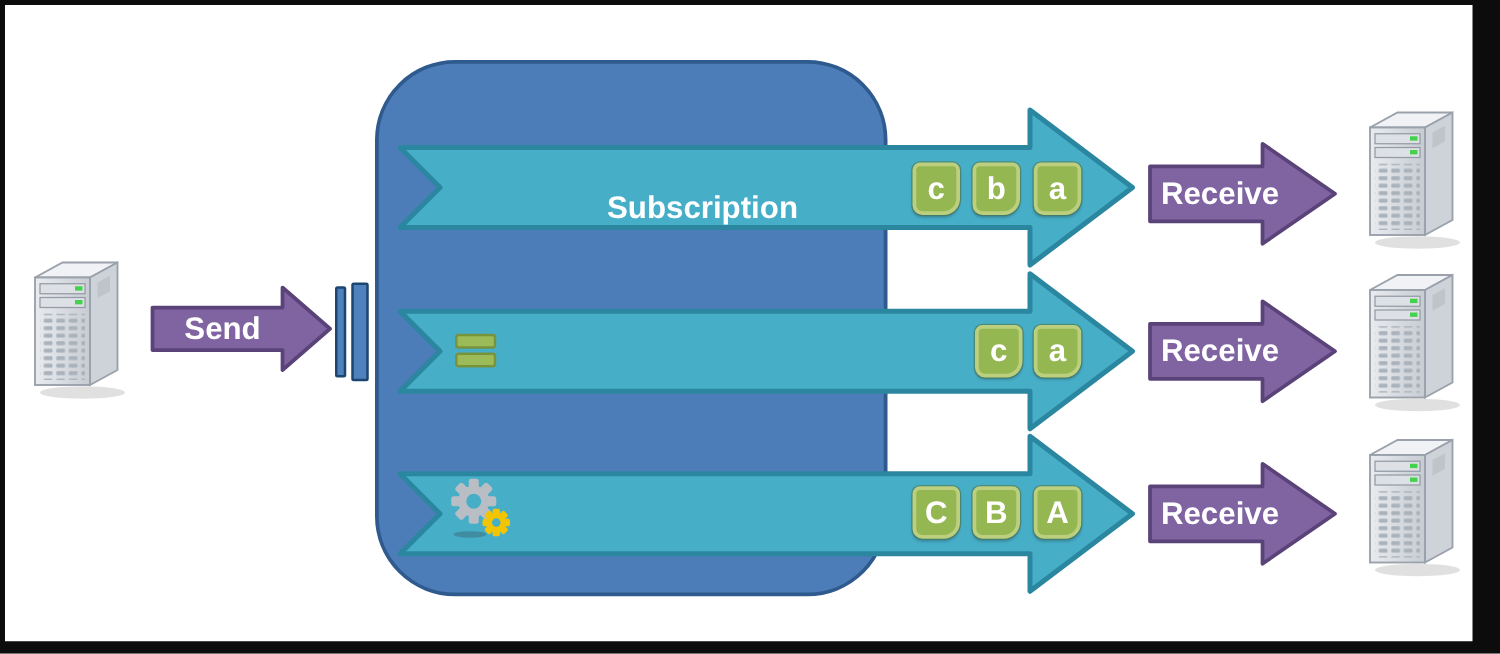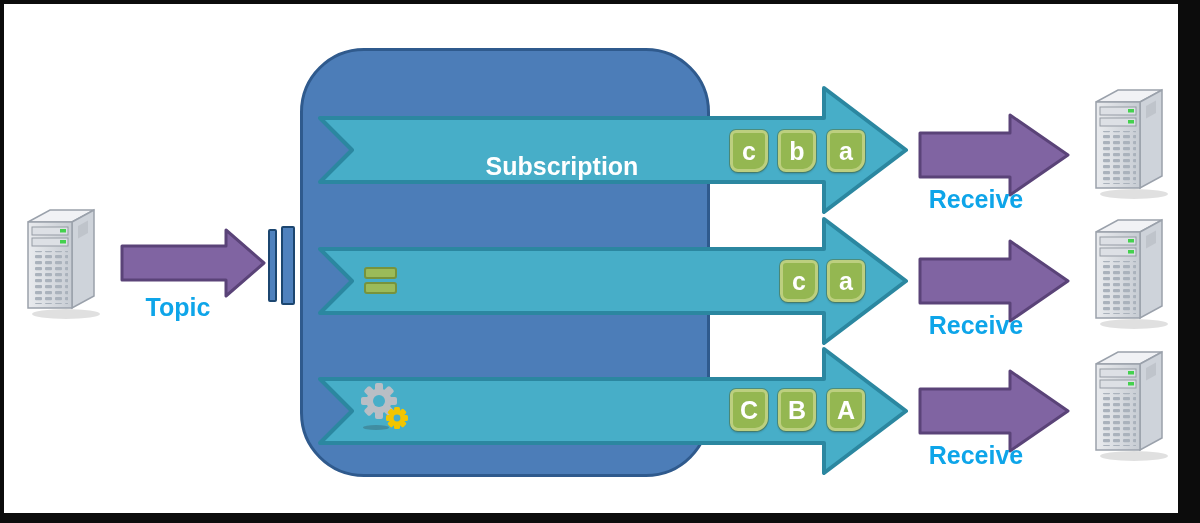--- a/index.html
+++ b/index.html
@@ -15,21 +15,21 @@
                color:#ffffff;font-size:27px;line-height:34px;font-weight:700;letter-spacing:.3px;}
 
   .bar{position:absolute;background:#4f81bd;border:2px solid #1c4670;border-radius:2px;box-sizing:border-box;}
   .bar1{left:268px;top:229px;width:9px;height:73px;}
   .bar2{left:281px;top:226px;width:14px;height:79px;}
 
   .banner{position:absolute;left:318px;width:592px;height:130px;}
   .banner-label{position:absolute;color:#ffffff;font-size:25px;line-height:34px;
                 font-weight:700;text-align:center;white-space:nowrap;}
 
-  .arrow-label{position:absolute;color:#0ea5e9;font-weight:700;text-align:center;white-space:nowrap;margin-top:44px;}
+  .arrow-label{position:absolute;color:#ffffff;font-weight:700;text-align:center;white-space:nowrap;}
   .send-label{left:120px;top:246px;width:116px;font-size:25px;line-height:34px;}
   .receive-label{width:112px;font-size:25px;line-height:34px;}
 
   .msg{position:absolute;width:38px;height:42px;background:#94b751;
        border:3px solid #bccf7f;border-radius:6px 6px 13px 8px;box-sizing:border-box;
        display:flex;align-items:center;justify-content:center;
        color:#ffffff;font-size:25px;font-weight:700;
        box-shadow:0 0 0 1px rgba(80,100,35,.45),0 2px 2px rgba(0,0,0,.18);}
 
   .filter-icon{position:absolute;left:364px;top:267px;width:33px;display:flex;flex-direction:column;gap:3px;}
@@ -67,21 +67,21 @@
     </defs>
   </svg>
 
   <svg class="server" style="left:24px;top:206px;" viewBox="0 0 80 114">
     <use href="#server-shape"></use>
   </svg>
 
   <svg class="abs" style="left:120px;top:228px;" width="146" height="70" viewBox="0 0 146 70">
     <path d="M2,18 L106,18 L106,2 L144,35 L106,68 L106,52 L2,52 Z" fill="#8064a2" stroke="#5a4378" stroke-width="3" stroke-linejoin="round"></path>
   </svg>
-  <div class="arrow-label send-label">Topic</div>
+  <div class="arrow-label send-label">Send</div>
 
   <div class="bar bar1"></div>
   <div class="bar bar2"></div>
 
   <div class="topic-box"></div>
 
   <svg class="banner" style="top:85px;" viewBox="0 0 592 130">
     <path d="M2,33 L506,33 L506,3 L588,65 L506,127 L506,97 L2,97 L34,65 Z" fill="#47aec8" stroke="#2b87a0" stroke-width="4" stroke-linejoin="round"></path>
   </svg>
   <div class="banner-label" style="left:344px;top:133px;width:436px;margin-top:16px;">Subscription</div>

